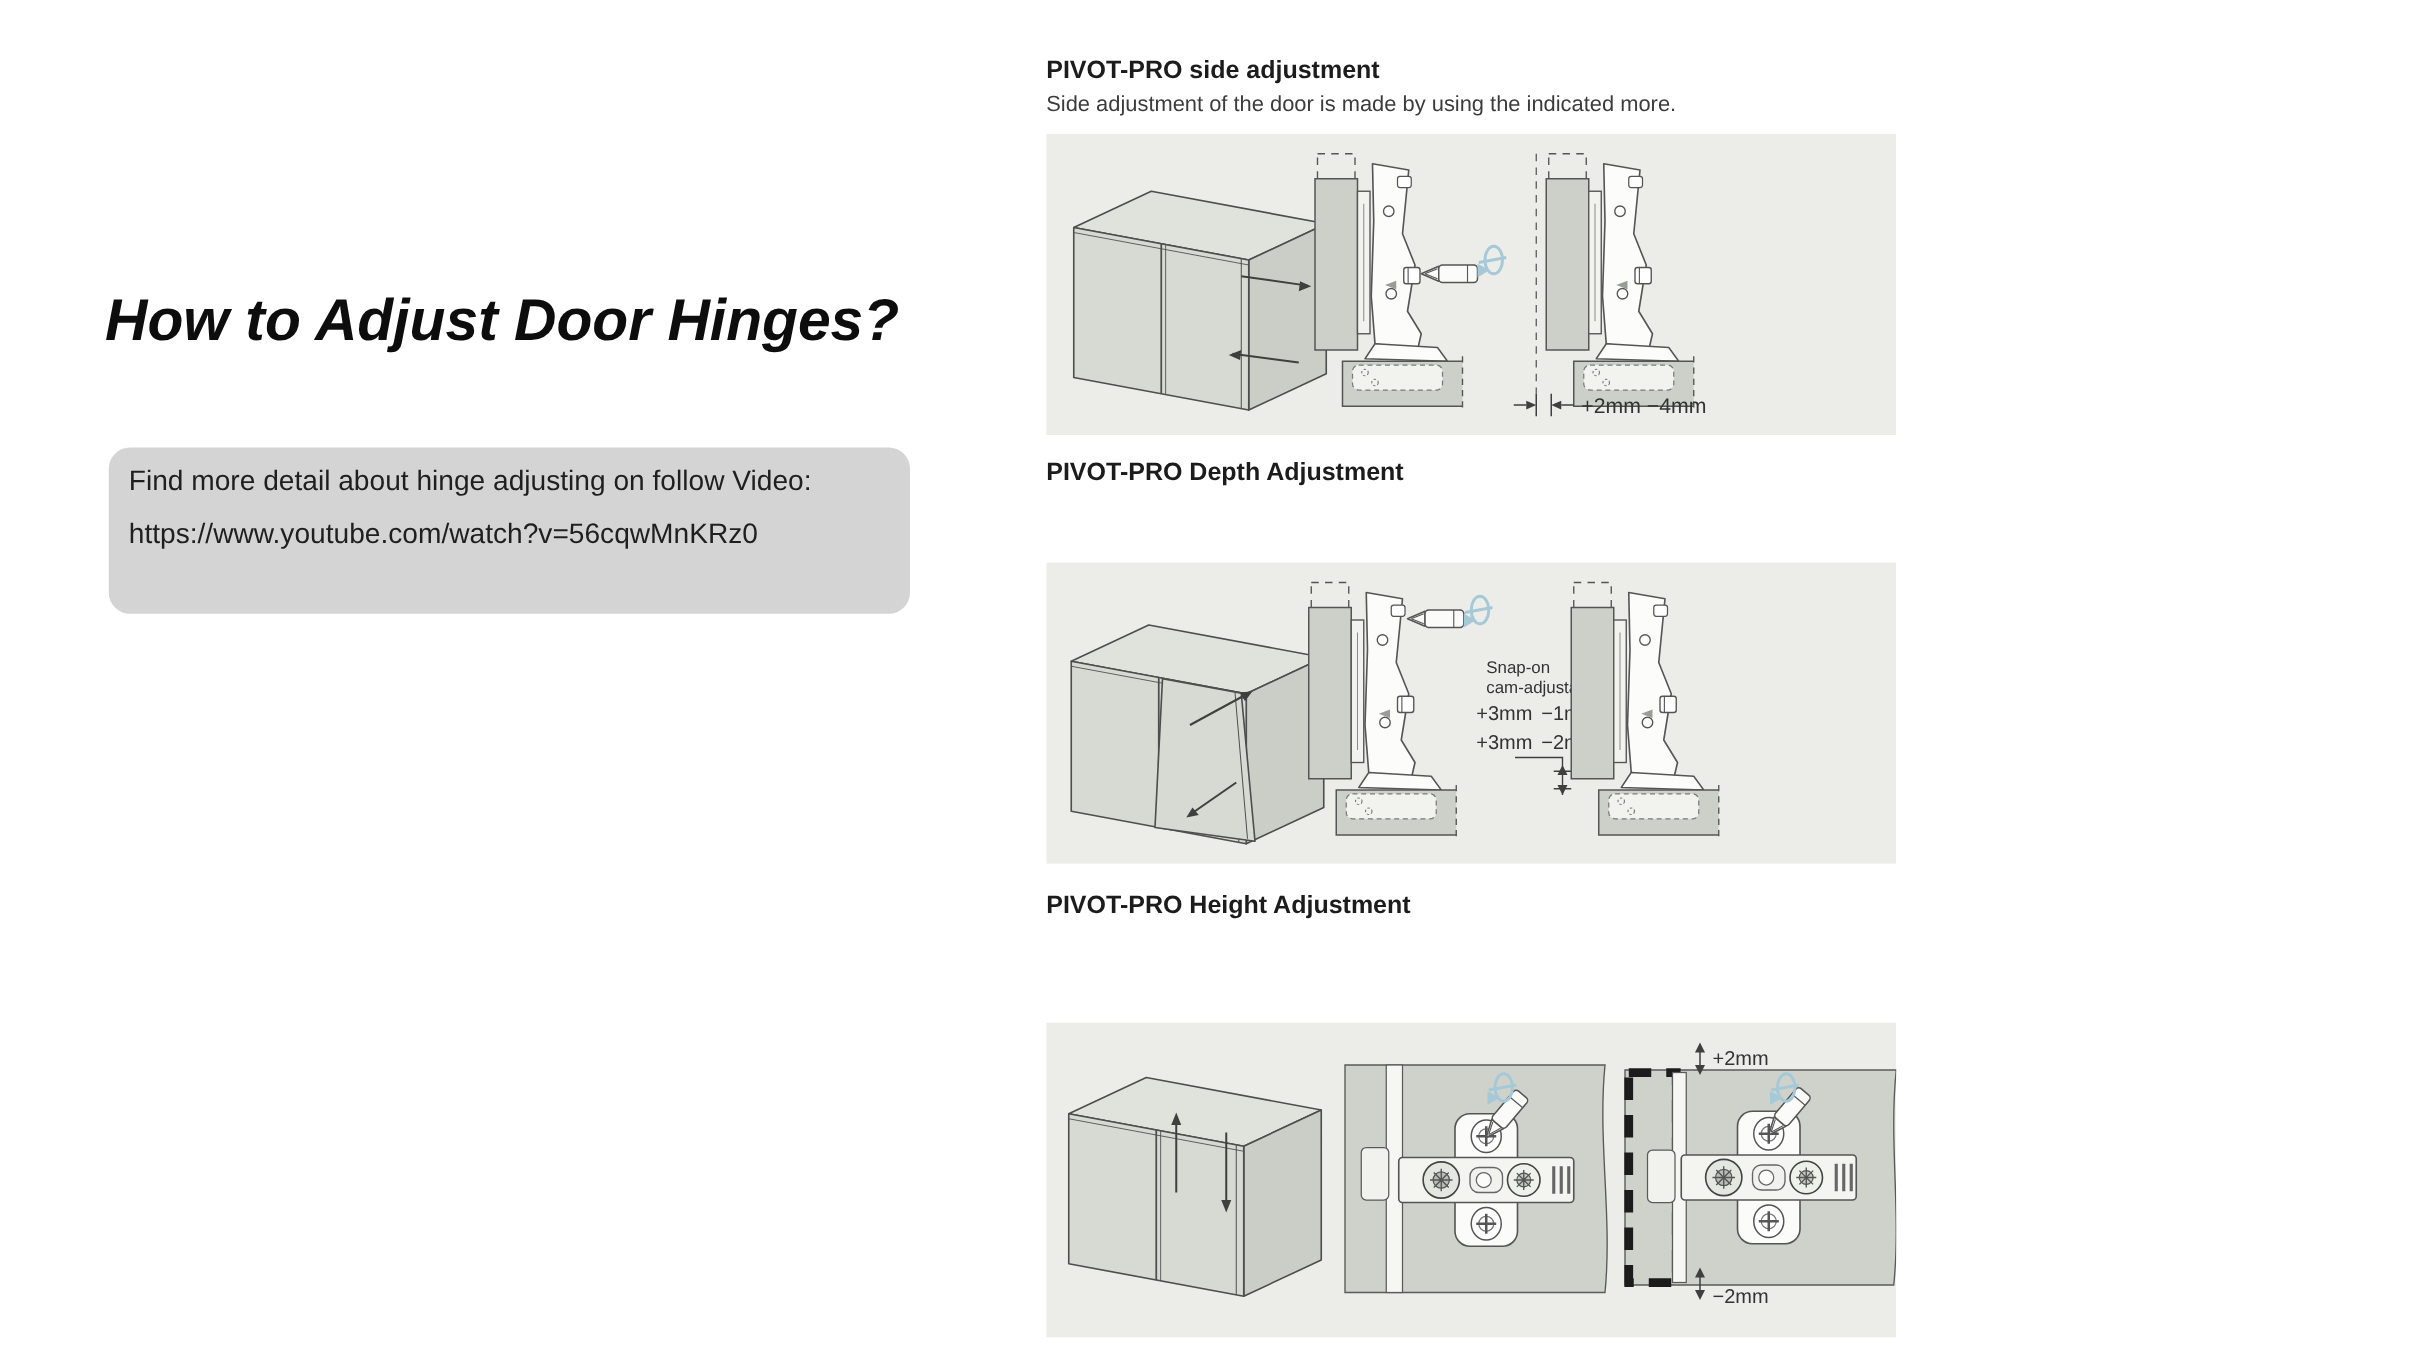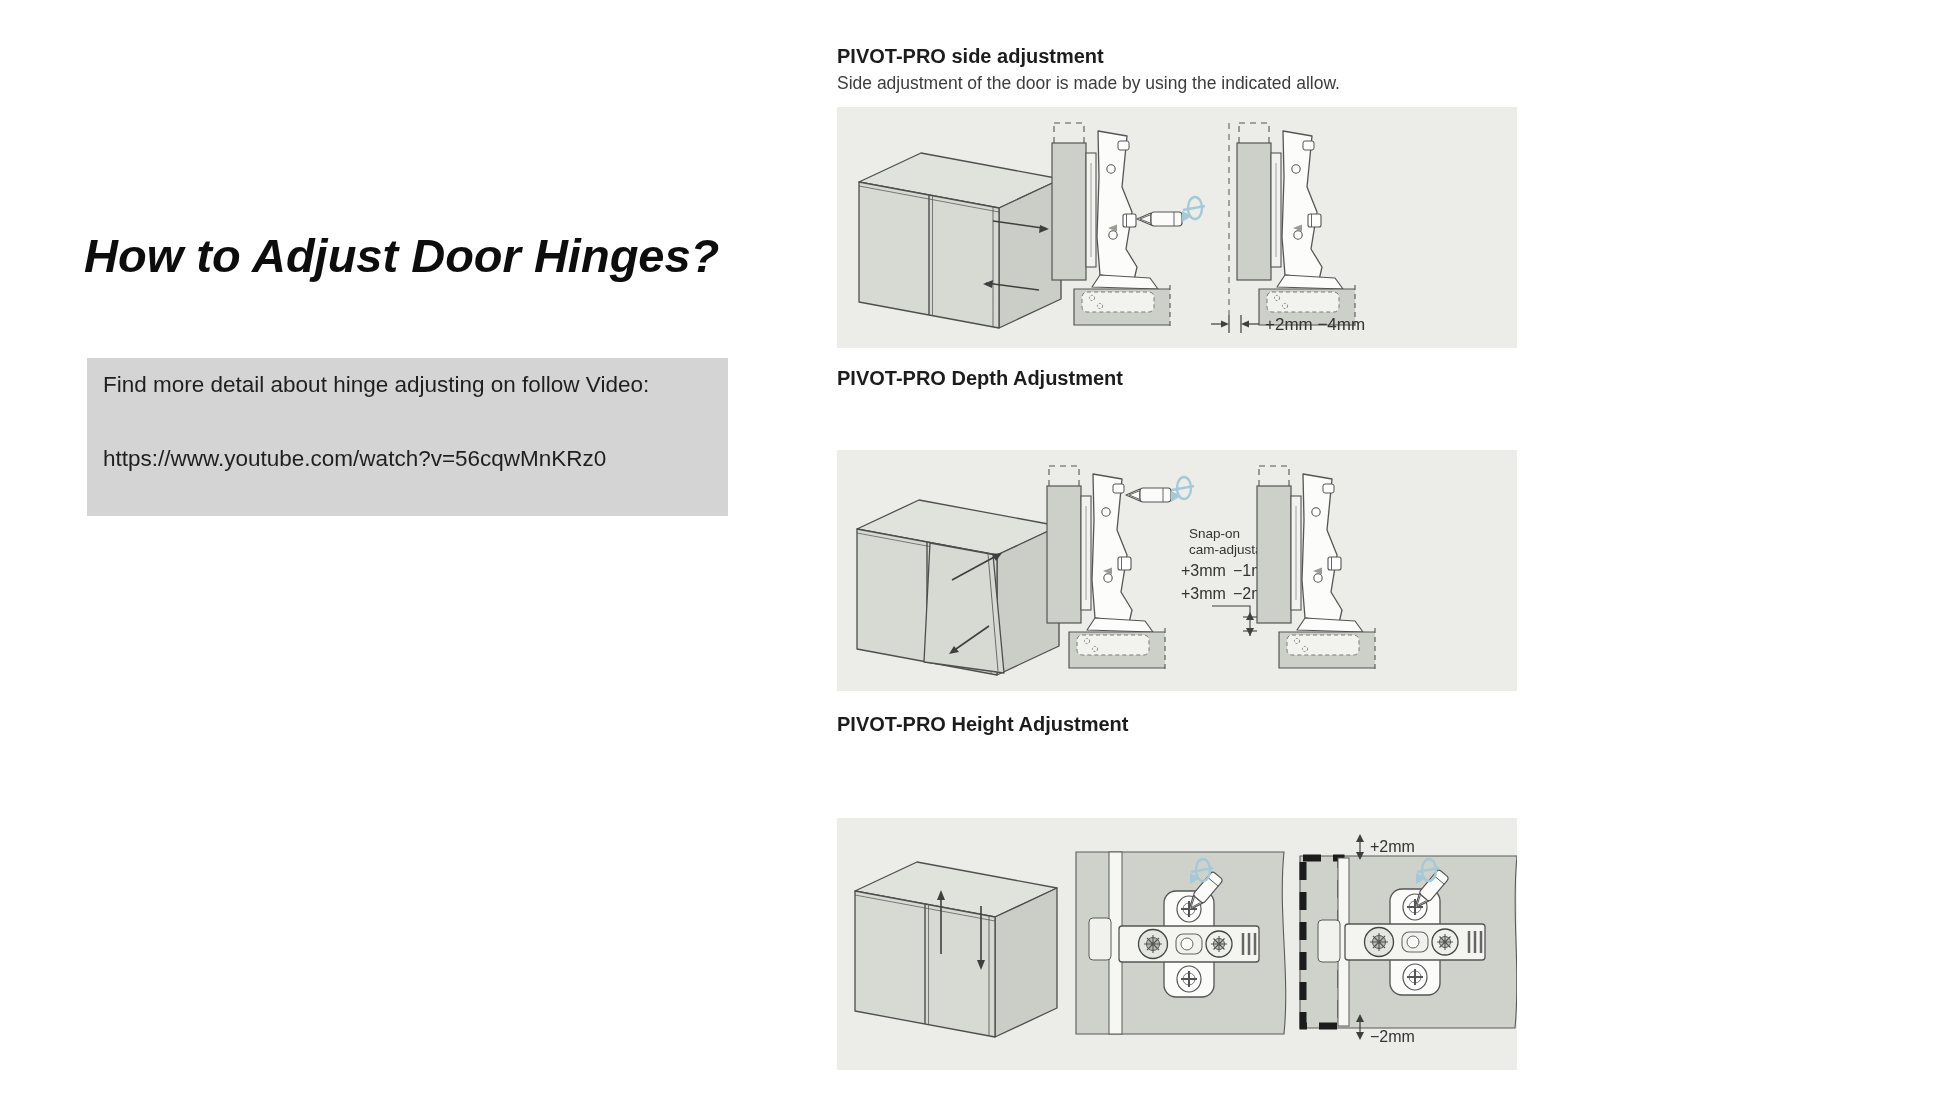--- a/index.html
+++ b/index.html
@@ -5,26 +5,26 @@
   html,body{margin:0;padding:0;}
   body{
     width:1946px;height:1095px;position:relative;overflow:hidden;
     background:#ffffff;font-family:"Liberation Sans",sans-serif;
   }
   .page-title{
     position:absolute;left:84px;top:228px;width:700px;
     font-size:47px;font-weight:bold;color:#0d0d0d;letter-spacing:0;font-style:italic;
   }
   .video-box{
-    position:absolute;left:87px;top:358px;width:641px;height:158px;
+    position:absolute;left:87px;top:358px;width:641px;height:133px;
     background:#d4d4d4;box-sizing:border-box;padding:12px 10px 0 16px;
-    font-size:22.5px;color:#1f1f1f;
+    font-size:22.5px;color:#1f1f1f;border-radius:17px;
   }
   .video-box .line{line-height:30px;}
-  .video-box .url{margin-top:44px;}
+  .video-box .url{margin-top:12px;}
   .rc{position:absolute;left:837px;top:0;width:690px;height:1073px;}
   .sec-heading{position:absolute;left:0;font-size:20px;font-weight:bold;color:#1c1c1c;white-space:nowrap;}
   .sec-body{position:absolute;left:0;font-size:17.5px;line-height:23.5px;color:#3c3c3c;white-space:pre-line;width:690px;}
   svg.panel{position:absolute;left:0;display:block;}
   svg text{font-family:"Liberation Sans",sans-serif;}
 </style>
 </head>
 <body>
 
 <svg style="position:absolute;width:0;height:0" aria-hidden="true">
@@ -95,21 +95,21 @@
 <div class="page-title">How to Adjust Door Hinges?</div>
 
 <div class="video-box">
   <div class="line">Find more detail about hinge adjusting on follow Video:</div>
   <div class="line url">https://www.youtube.com/watch?v=56cqwMnKRz0</div>
 </div>
 
 <div class="rc">
 
   <div class="sec-heading" style="top:45px">PIVOT-PRO side adjustment</div>
-  <div class="sec-body" style="top:72px">Side adjustment of the door is made by using the indicated allow.</div>
+  <div class="sec-body" style="top:72px">Side adjustment of the door is made by using the indicated more.</div>
 
   <svg class="panel" style="top:107px" width="680" height="241" viewBox="0 0 680 241">
     <rect x="0" y="0" width="680" height="241" fill="#ecede8"></rect>
     <g transform="translate(10,20)">
       <use href="#cab" xlink:href="#cab"></use>
       <line x1="146" y1="94" x2="199" y2="101.5" stroke="#3f3f3f" stroke-width="1.6"></line>
       <polygon points="202,102 192,106 193,98" fill="#3f3f3f"></polygon>
       <line x1="139" y1="156" x2="192" y2="163" stroke="#3f3f3f" stroke-width="1.6"></line>
       <polygon points="136,157 146,153 145,161" fill="#3f3f3f"></polygon>
     </g>

